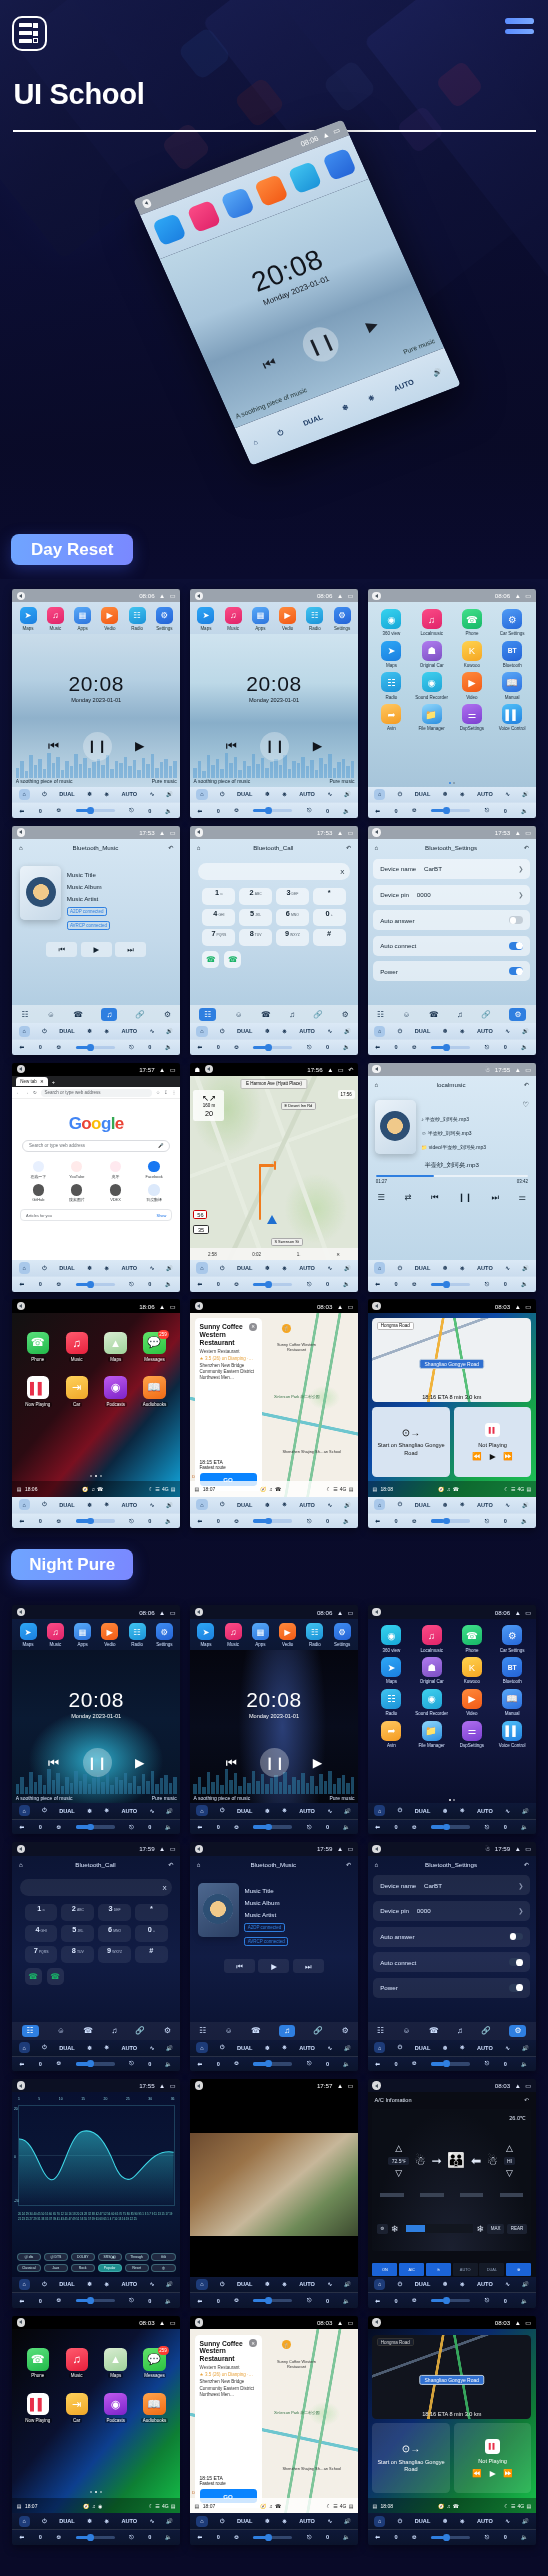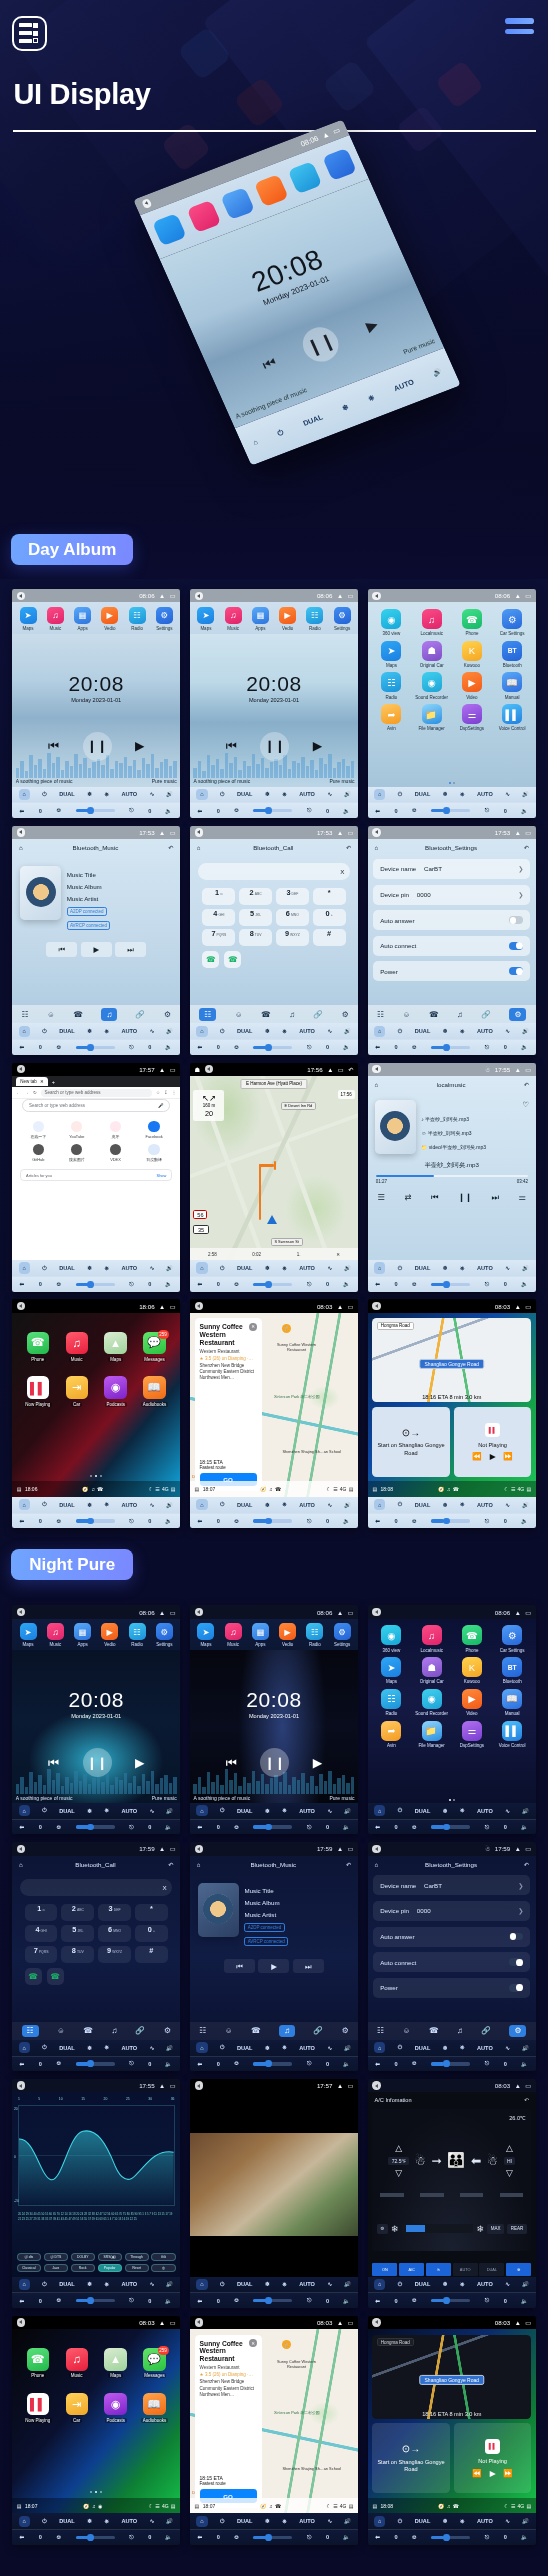--- a/index.html
+++ b/index.html
@@ -335,21 +335,21 @@
         <span class="hl-bar" style="width:12.3px"></span>
         <span class="hl-sq hollow"></span>
       </div>
   </div>
 
   <div class="hero-menu">
     <span class="hm-bar w1"></span>
       <span class="hm-bar w2"></span>
   </div>
 
-  <div class="hero-title">UI Display</div>
+  <div class="hero-title">UI School</div>
   <div class="hero-rule"></div>
 
   <div class="hero-card">
     <div class="hc-status">
       <span class="circ">
           <span class="tri-l"></span>
         </span>
       <span class="sb-right">
         <span>08:06</span>
         <span>▲</span>
@@ -383,21 +383,21 @@
       <span>⌂</span>
       <span>⏻</span>
       <span>DUAL</span>
       <span>❄</span>
       <span>⎈</span>
       <span>AUTO</span>
       <span>🔊</span>
     </div>
   </div>
 
-  <div class="mode-badge" id="day-badge">Day Album</div>
+  <div class="mode-badge" id="day-badge">Day Reset</div>
 </div>
 
 <div class="grid">
 
   <div class="shot">
     <div class="sbar light">
       <span class="circ">
           <span class="tri-l"></span>
         </span>
       <span class="sb-right">
@@ -1020,20 +1020,21 @@
       </div>
       <div class="burl">
         <span>←</span>
         <span>→</span>
         <span>↻</span>
         <span class="pill">Search or type web address</span>
         <span>☆</span>
         <span>↧</span>
         <span>⋮</span>
       </div>
+      <div class="goog"><span class="b">G</span><span class="r">o</span><span class="y">o</span><span class="b">g</span><span class="g">l</span><span class="r">e</span></div>
       <div class="bsearch">
           <span>Search or type web address</span>
           <span>🎤</span>
         </div>
       <div class="shortcuts">
         <div class="sc">
             <i style="background:#e8f0fe"></i>
             <span>在线一下</span>
           </div>
         <div class="sc">

